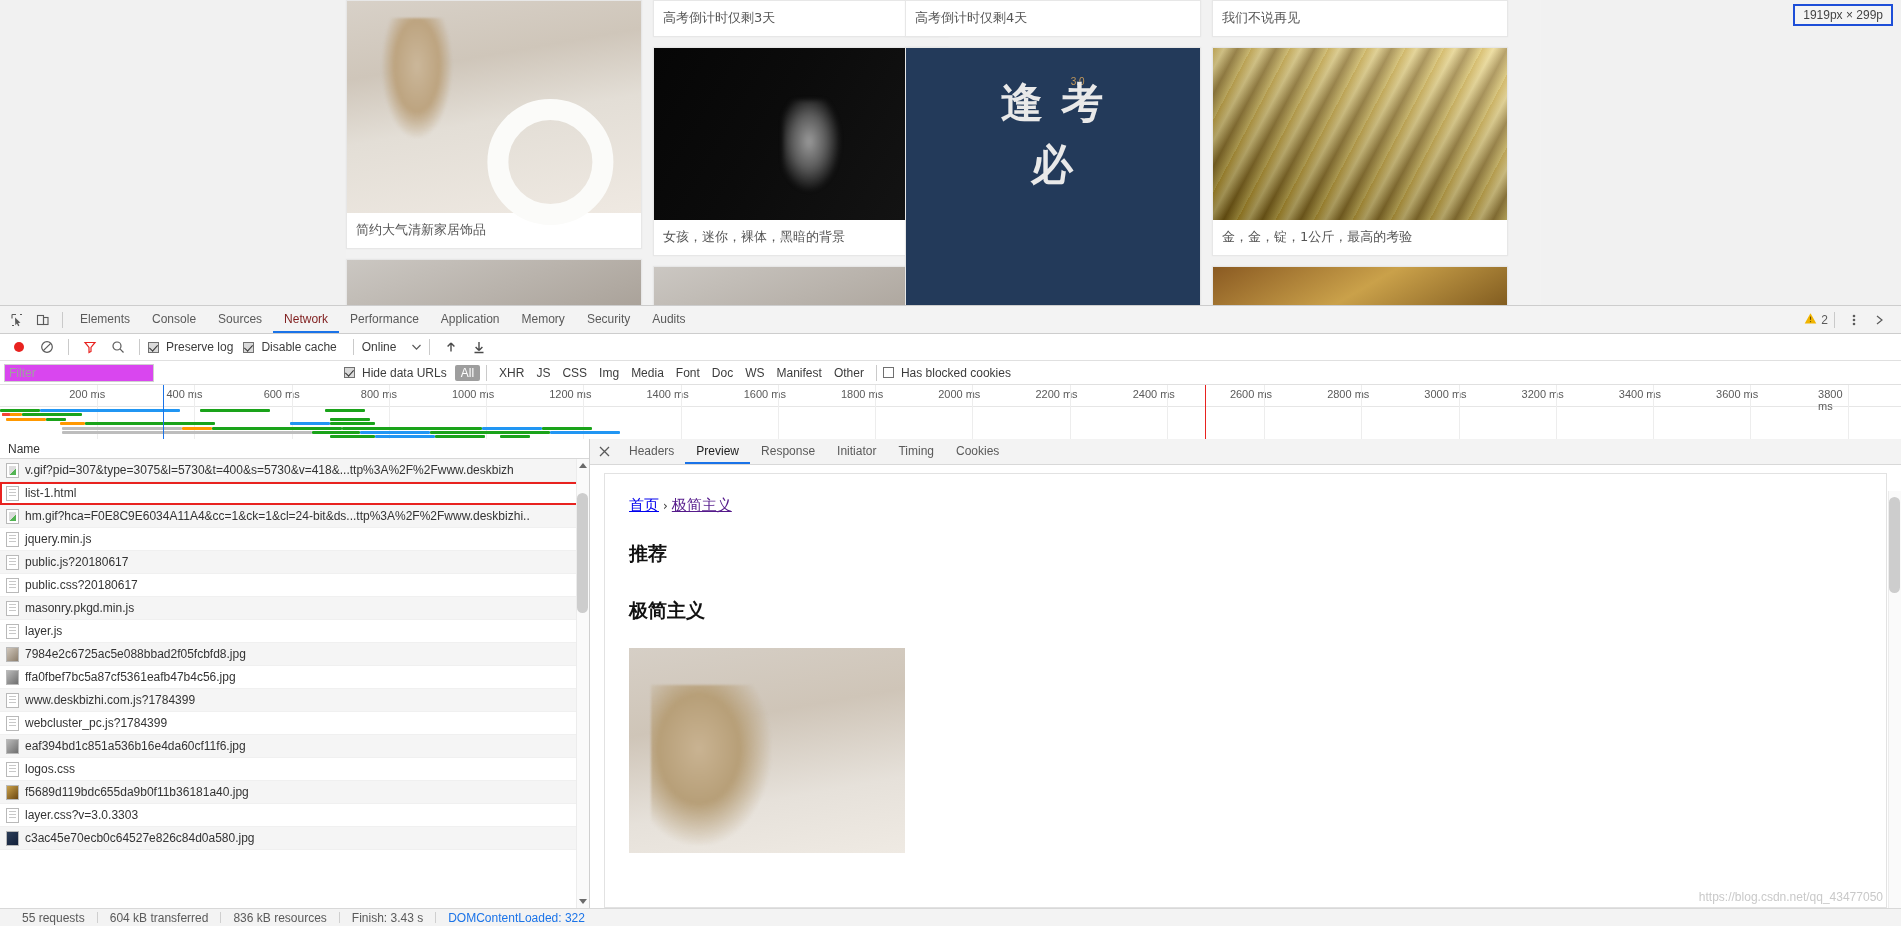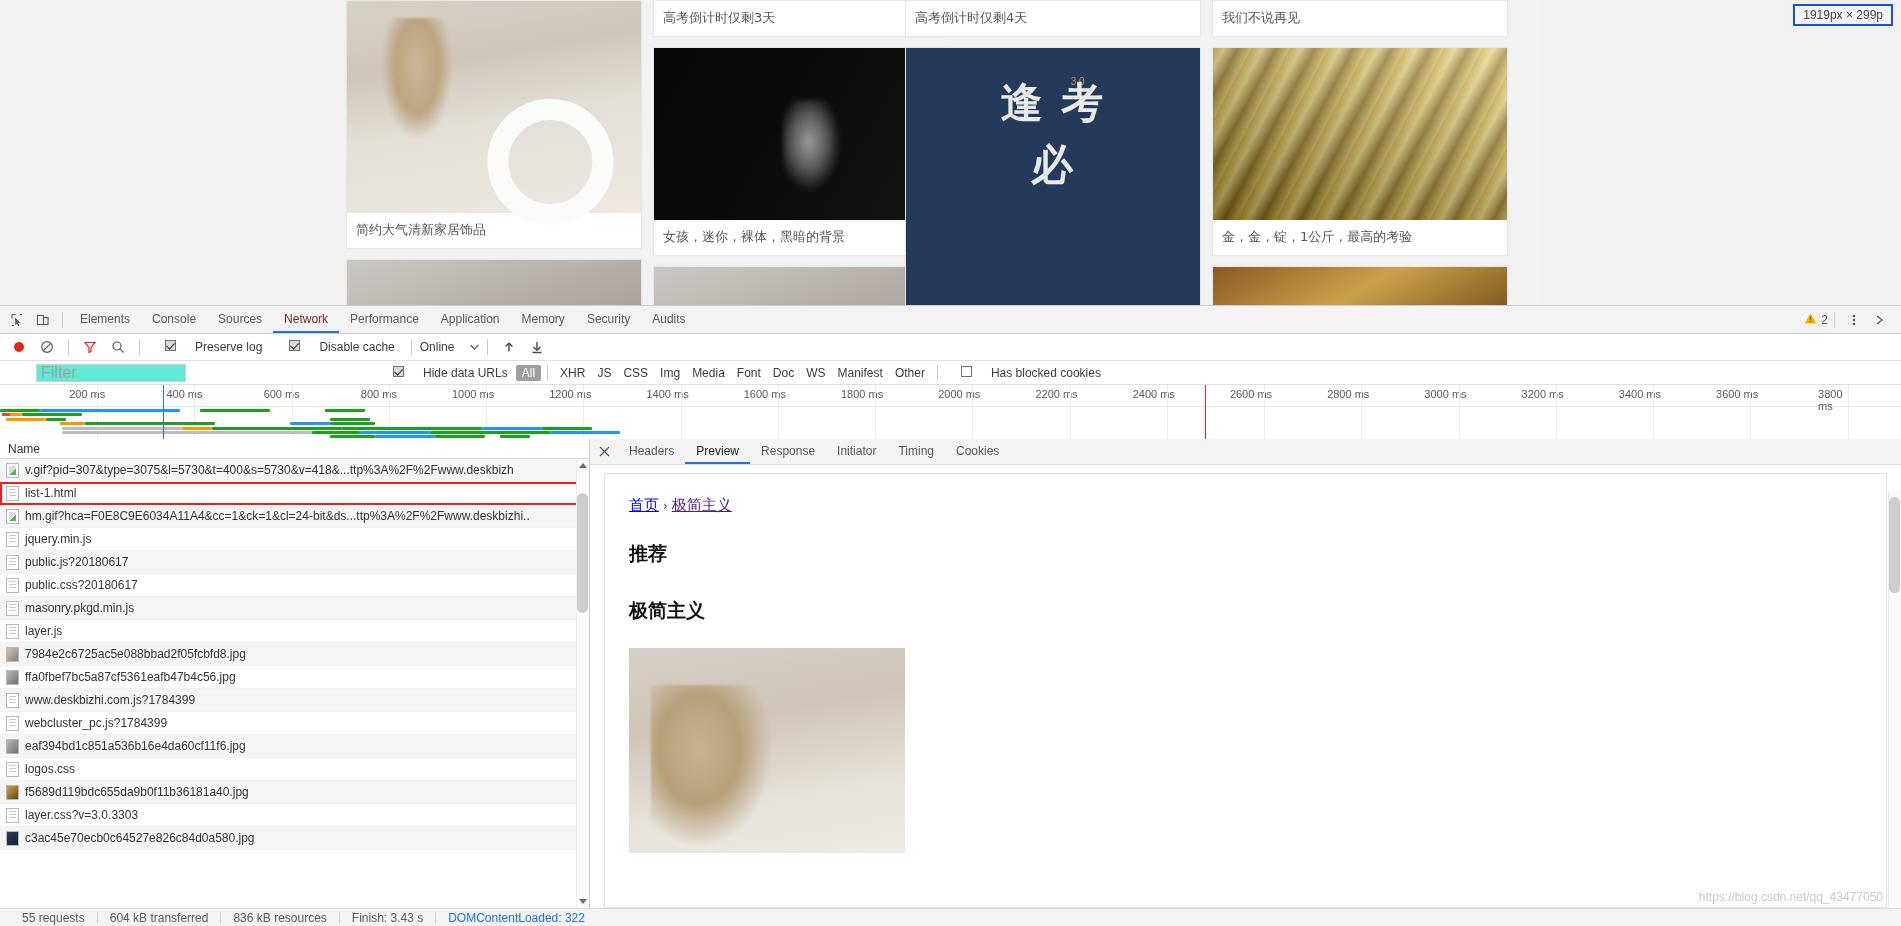--- a/index.html
+++ b/index.html
@@ -104,32 +104,31 @@
     padding:0 6px; background:#fff; gap:2px;
   }
   .tb-label { font-size:12px; color:#3c3c3c; }
   .chk { width:11px; height:11px; border:1px solid #707070; background:#fff; display:inline-block;
          position:relative; vertical-align:middle; }
   .chk.on::after {
     content:""; position:absolute; left:2px; top:0px; width:4px; height:7px;
     border:solid #333; border-width:0 1.6px 1.6px 0; transform:rotate(42deg);
   }
   .chk.grey { background:#dadada; }
-  .chk-wrap { display:flex; align-items:flex-start; gap:19px; margin:0 8px 0 17px; cursor:pointer; }
+  .chk-wrap { display:flex; align-items:center; gap:7px; margin:0 8px 0 0; cursor:pointer; }
   .sel-online { display:flex; align-items:center; gap:16px; font-size:12px; color:#3c3c3c; cursor:pointer; }
 
   .dt-filterbar {
     height:24px; border-bottom:1px solid #e0e0e0; display:flex; align-items:center;
     padding:0 4px; background:#fff; gap:0px;
   }
   .filter-input {
-    width:150px; height:18px; border:1px solid #d0d0d0; background:#5eead4;
-    font-size:16px; color:#333; padding:0 4px; outline:none;
+    width:150px; height:18px; border:1px solid #d0d0d0; background:#d946ef;
+    font-size:12px; color:#333; padding:0 4px; outline:none;
     font-family:"Liberation Sans", sans-serif;
-    margin-left:32px;
   }
   .filter-input::placeholder { color:#a0a0a0; }
   .ftype { font-size:12px; color:#3c3c3c; padding:1px 6px; cursor:pointer; border-radius:2px; }
   .ftype.active { background:#9e9e9e; color:#fff; }
 
   
   .overview { height:74px; border-bottom:1px solid #d8d8d8; position:relative; background:#fff; overflow:hidden; }
   .ruler { height:22px; position:relative; border-bottom:1px solid #e6e6e6; }
   .rt { position:absolute; top:3px; font-size:11px; color:#5a5a5a; transform:translateX(-100%); padding-right:4px;margin-left:12px;}
   .rline { position:absolute; top:0; width:1px; height:74px; background:#ededed; }

